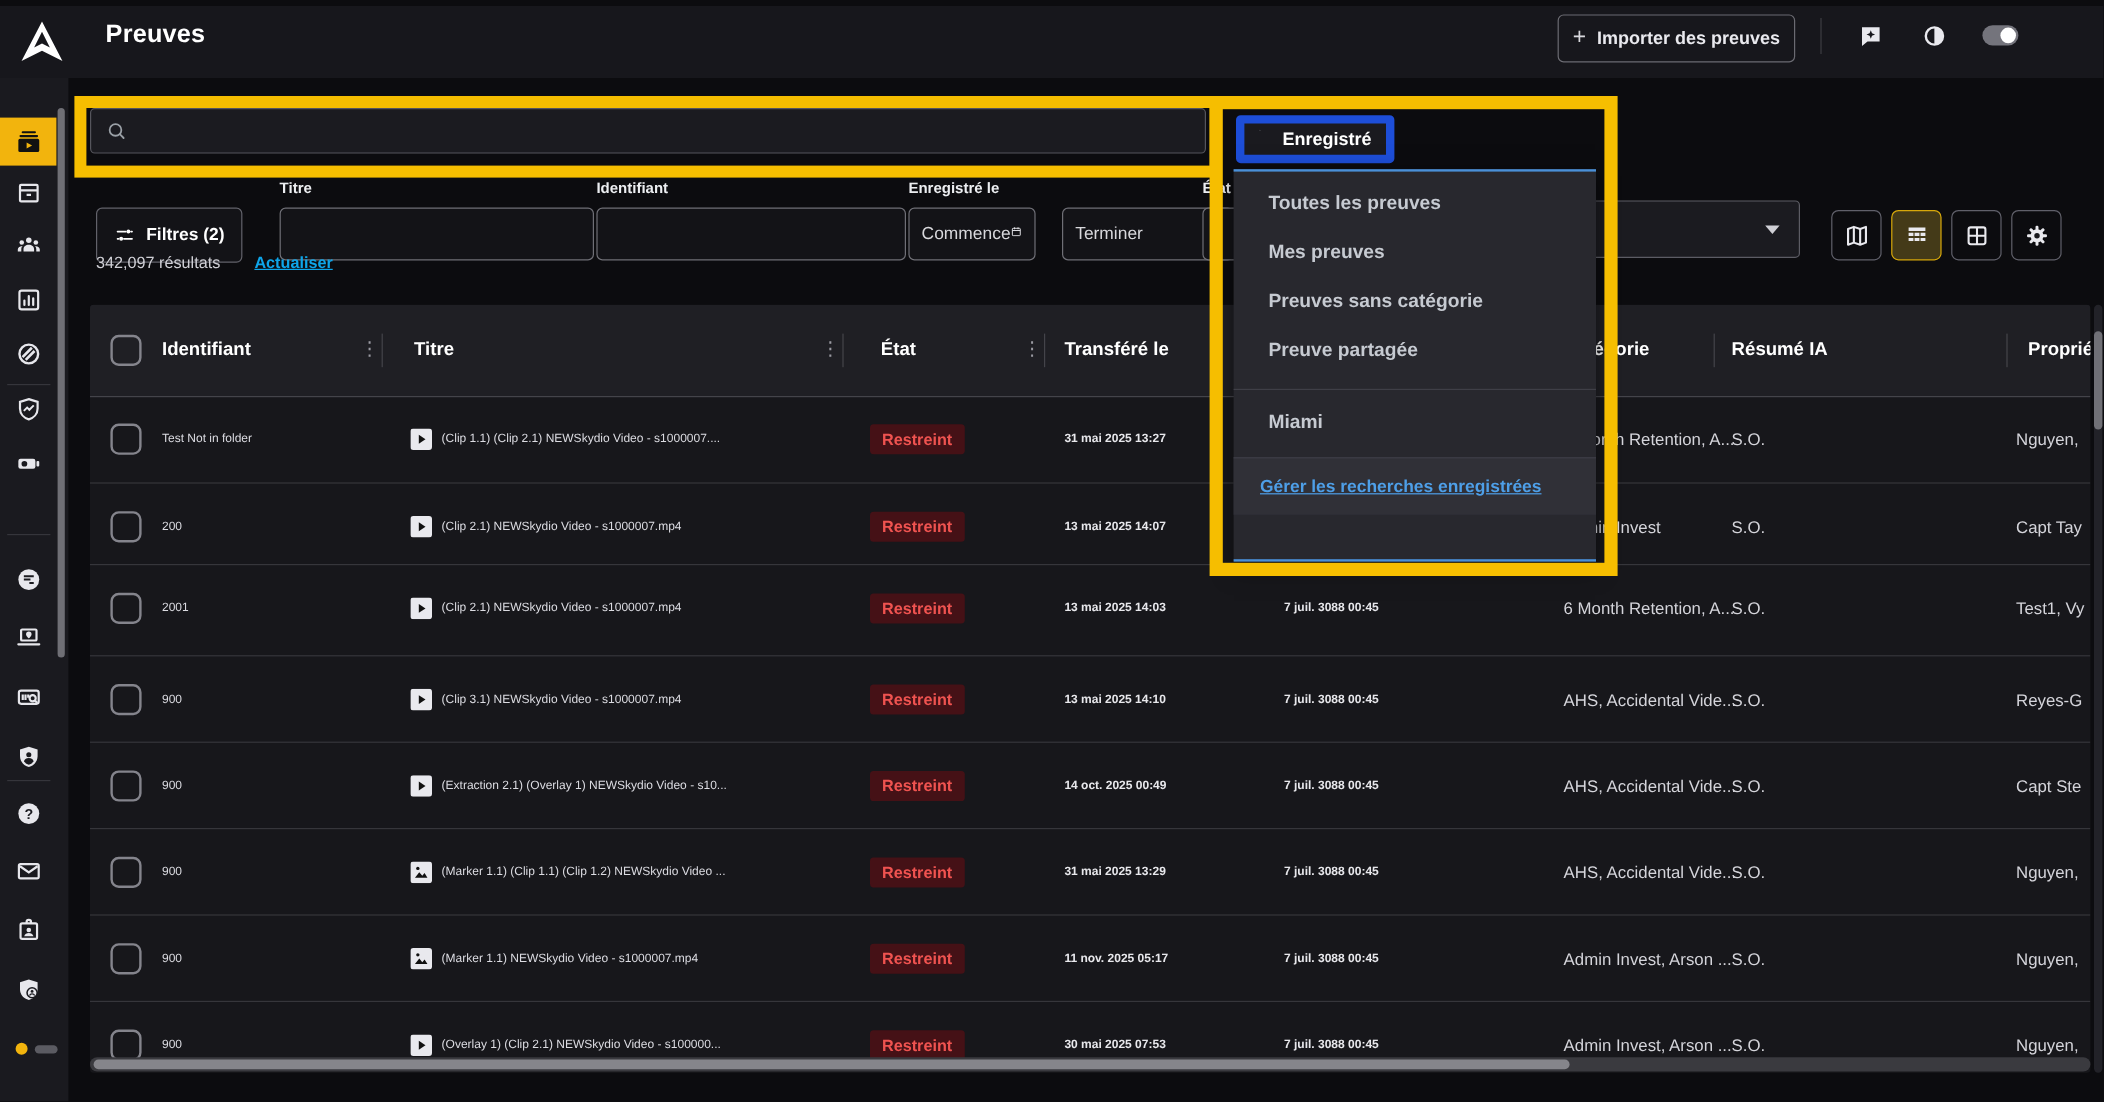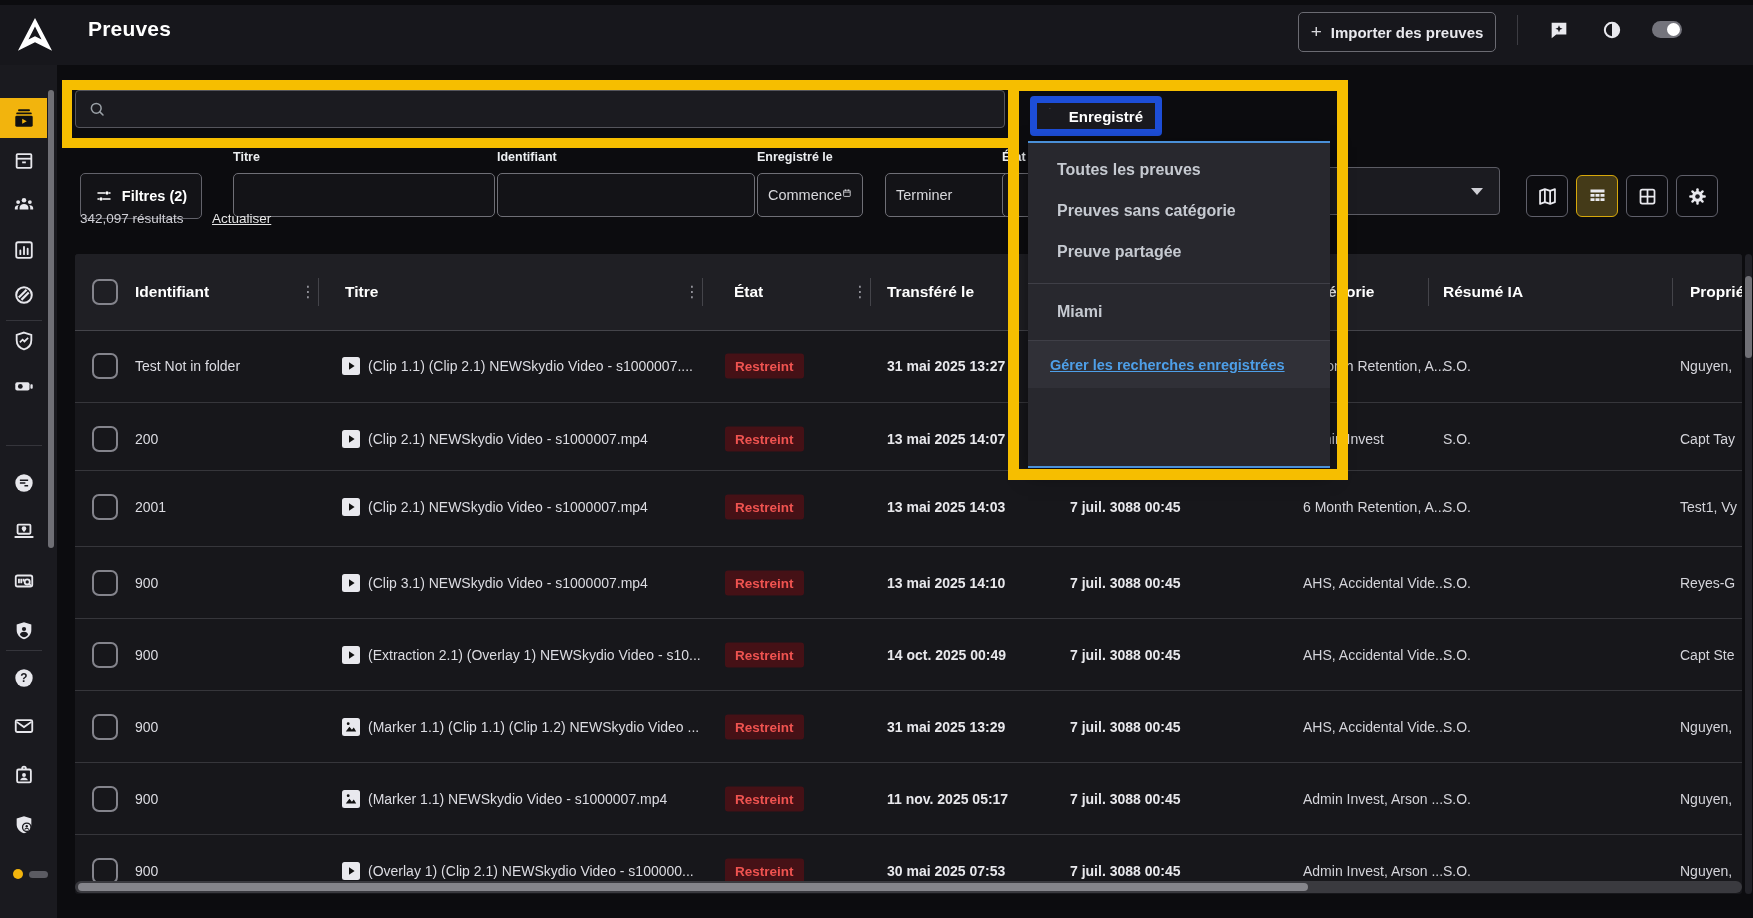--- a/index.html
+++ b/index.html
@@ -29,39 +29,39 @@
 
   
   .search-box{left:75px;top:90px;width:930px;height:38px;background:#1b1b20;border:1px solid #55555c;border-radius:4px;display:flex;align-items:center;padding:0 12px;box-sizing:border-box;gap:9px;}
   .search-box input{flex:1;background:transparent;border:none;outline:none;color:#cfd2d8;font-size:15px;font-family:inherit;}
   .search-box input::placeholder{color:#8f949b;}
   .f-label{font-size:12.5px;font-weight:bold;color:#eceef1;}
   .filter-field{background:#131317;border:1px solid #6f6f76;border-radius:5px;height:44px;box-sizing:border-box;}
   .filters-btn{left:80px;top:173px;width:120px;height:44px;border:1px solid #62626a;border-radius:5px;display:flex;align-items:center;justify-content:center;gap:9px;color:#fff;font-size:14.5px;font-weight:bold;cursor:pointer;background:#131317;}
   .date-field{display:flex;align-items:center;justify-content:space-between;padding:0 10px;box-sizing:border-box;color:#d8d8dc;font-size:14.5px;background:#131317;border:1px solid #6f6f76;border-radius:5px;height:44px;}
   .results-line{left:80px;top:211px;font-size:13.5px;color:#d0d0d6;}
-  .refresh-link{left:212px;top:211px;font-size:13.5px;color:#e5e5e5;text-decoration:underline;cursor:pointer;}
+  .refresh-link{left:212px;top:211px;font-size:13.5px;color:#0ea5e9;text-decoration:underline;cursor:pointer;font-weight:bold;}
 
   
   .sort-select{left:1230px;top:167px;width:268px;height:46px;background:#1b1b20;border:1px solid #5c5c64;border-radius:4px;cursor:pointer;}
   .sort-caret{position:absolute;right:16px;top:20px;width:0;height:0;border-left:6px solid transparent;border-right:6px solid transparent;border-top:7px solid #cfcfd5;}
   .view-btn{top:175px;width:42px;height:42px;border:1px solid #60606a;border-radius:6px;display:flex;align-items:center;justify-content:center;color:#e9e9ee;cursor:pointer;background:transparent;box-sizing:border-box;}
   .view-btn.active{border:1.5px solid #d7a80b;background:#443a18;}
   .view-btn svg{width:21px;height:21px;}
 
   
   .tablewrap{left:75px;top:254px;width:1667px;height:640px;background:#17171b;border-radius:3px;overflow:hidden;}
   .thead{position:absolute;left:0;top:0;width:100%;height:76px;background:#1f1f24;border-bottom:1px solid #44444a;}
   .th{position:absolute;top:0;height:76px;display:flex;align-items:center;font-size:15.5px;font-weight:bold;color:#fff;white-space:nowrap;}
   .kebab{position:absolute;top:28px;color:#9a9aa2;font-size:16px;cursor:pointer;line-height:20px;}
   .col-div{position:absolute;top:24px;width:1px;height:28px;background:#44444a;}
   .checkbox{width:26px;height:26px;border:2px solid #84848c;border-radius:7px;box-sizing:border-box;cursor:pointer;background:transparent;}
   .row{position:absolute;left:0;width:100%;height:72px;border-top:1px solid #36363b;}
   .row:first-of-type{border-top:none;}
-  .cell{position:absolute;top:50%;transform:translateY(-50%);white-space:nowrap;font-size:14px;color:#dcdce2;}
+  .cell{position:absolute;top:50%;transform:translateY(-50%);white-space:nowrap;font-size:10px;color:#dcdce2;}
   .badge{position:absolute;left:650px;top:50%;transform:translateY(-50%);background:#451116;color:#ef5350;font-size:13.5px;font-weight:600;padding:5px 10px;border-radius:3px;}
   .titleicon{position:absolute;left:267px;top:50%;transform:translateY(-50%);width:18px;height:18px;}
   .c-date{font-weight:600;color:#e8e8ec;}
   .hscroll-track{left:75px;top:881px;width:1667px;height:12px;background:#3a3a3f;border-radius:6px;z-index:30;}
   .hscroll-thumb{position:absolute;left:3px;top:2px;width:1230px;height:8px;background:#85858b;border-radius:4px;cursor:pointer;}
   .vscroll-track{left:1745px;top:254px;width:7px;height:640px;background:#222228;border-radius:4px;z-index:30;}
   .vscroll-thumb{position:absolute;left:0;top:22px;width:7px;height:82px;background:#707076;border-radius:4px;cursor:pointer;}
 
   
   .saved-btn{left:1030px;top:96px;width:132px;height:40px;border:7px solid #1d4ed8;border-radius:4px;background:#1a1a1f;display:flex;align-items:center;gap:18px;padding:0 12px;box-sizing:border-box;color:#fff;font-size:15px;font-weight:bold;cursor:pointer;z-index:20;}
@@ -510,20 +510,21 @@
     <svg viewBox="0 0 24 24" fill="none" stroke="currentColor" stroke-width="2">
         <circle cx="11" cy="11" r="6.5"></circle>
         <path d="M15.8 15.8L20 20" stroke-linecap="round"></path>
       </svg>
   </span>
   <span>Enregistré</span>
 </div>
 <div class="abs saved-panel">
   <div class="sp-group1">
     <div class="sp-item">Toutes les preuves</div>
+    <div class="sp-item">Mes preuves</div>
     <div class="sp-item">Preuves sans catégorie</div>
     <div class="sp-item">Preuve partagée</div>
   </div>
   <div class="sp-sep"></div>
   <div class="sp-group2">
     <div class="sp-item sv">Miami</div>
   </div>
   <div class="sp-footer">
     <a>Gérer les recherches enregistrées</a>
   </div>

